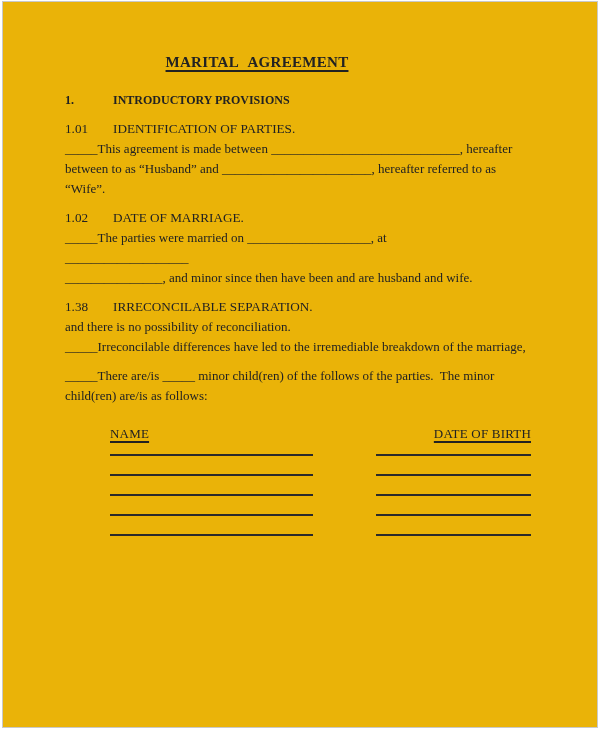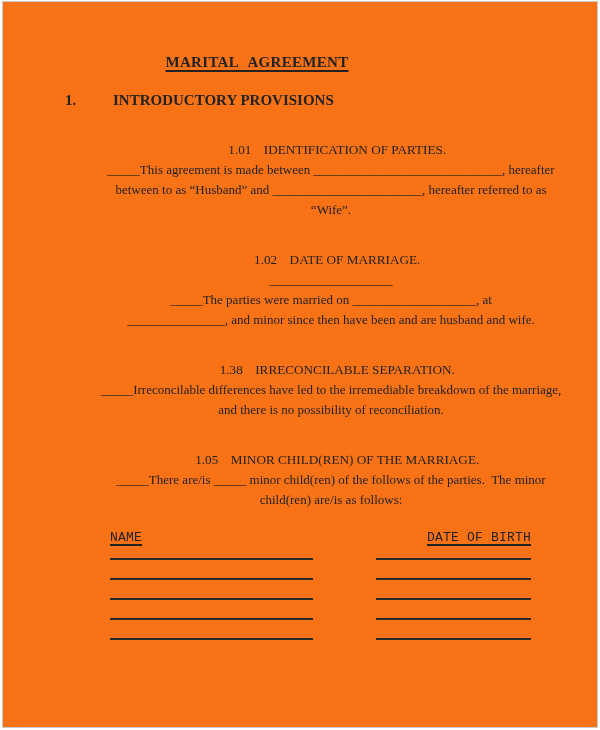--- a/index.html
+++ b/index.html
@@ -3,39 +3,38 @@
 <meta charset="utf-8">
 <style>
   html,body{margin:0;padding:0;}
   body{
     width:600px;height:730px;position:relative;background:#ffffff;
     font-family:"Liberation Serif","DejaVu Serif",serif;
     color:#222222;overflow:hidden;
   }
   .page{
     position:absolute;left:2px;top:1px;right:2px;bottom:2px;
-    border:1px solid #c9c9c9;background:#f97316;
+    border:1px solid #c9c9c9;background:#eab308;
   }
   .doc-title{
     margin:50px 0 0 62px;width:384px;text-align:center;
     font-size:15px;font-weight:bold;line-height:20px;
     letter-spacing:0.3px;word-spacing:6px;
     text-decoration:underline;text-decoration-thickness:2px;text-underline-offset:3px;
   }
-  .section-heading{margin:18px 0 0 62px;font-size:15px;font-weight:bold;line-height:20px;white-space:pre;}
+  .section-heading{margin:18px 0 0 62px;font-size:12px;font-weight:bold;line-height:20px;white-space:pre;}
   .num{display:inline-block;width:48px;}
-  .clause{margin:30px 0 0 62px;font-size:13px;line-height:20px;text-align:center;}
+  .clause{margin:9px 0 0 62px;font-size:13px;line-height:20px;}
   .clause-heading{font-size:13.2px;line-height:20px;white-space:pre;}
   .line{white-space:pre;line-height:20px;}
   .children-table{margin:18px 0 0 107px;font-size:13px;line-height:20px;}
   .thead{display:flex;height:20px;}
   .th{
     text-decoration:underline;text-decoration-thickness:1.5px;text-underline-offset:3px;
     letter-spacing:0.2px;
-    font-family:Liberation Mono, monospace;
   }
   .col-name{width:203px;margin-right:63px;}
   .col-dob{width:155px;text-align:right;}
   .rows{margin-top:-8px;}
   .trow{display:flex;height:20px;}
   .cell{border-bottom:2px solid #2a2a2a;white-space:pre;overflow:hidden;}
 </style>
 </head>
 <body>
 
@@ -47,34 +46,33 @@
 
   <div class="clause">
     <div class="clause-heading"><span class="num">1.01</span><span>IDENTIFICATION OF PARTIES.</span></div>
     <div class="line">_____This agreement is made between _____________________________, hereafter</div>
     <div class="line">between to as “Husband” and _______________________, hereafter referred to as</div>
     <div class="line">“Wife”.</div>
   </div>
 
   <div class="clause">
     <div class="clause-heading"><span class="num">1.02</span><span>DATE OF MARRIAGE.</span></div>
+    <div class="line">_____The parties were married on ___________________, at</div>
     <div class="line">___________________</div>
-    <div class="line">_____The parties were married on ___________________, at</div>
     <div class="line">_______________, and minor since then have been and are husband and wife.</div>
   </div>
 
 
   <div class="clause">
     <div class="clause-heading"><span class="num">1.38</span><span>IRRECONCILABLE SEPARATION.</span></div>
+    <div class="line">and there is no possibility of reconciliation.</div>
     <div class="line">_____Irreconcilable differences have led to the irremediable breakdown of the marriage,</div>
-    <div class="line">and there is no possibility of reconciliation.</div>
   </div>
 
   <div class="clause">
-    <div class="clause-heading"><span class="num">1.05</span><span>MINOR CHILD(REN) OF THE MARRIAGE.</span></div>
     <div class="line">_____There are/is _____ minor child(ren) of the follows of the parties.  The minor</div>
     <div class="line">child(ren) are/is as follows:</div>
   </div>
 
   <div class="children-table">
     <div class="thead">
       <div class="col-name th">NAME</div>
       <div class="col-dob th">DATE OF BIRTH</div>
     </div>
     <div class="rows">

